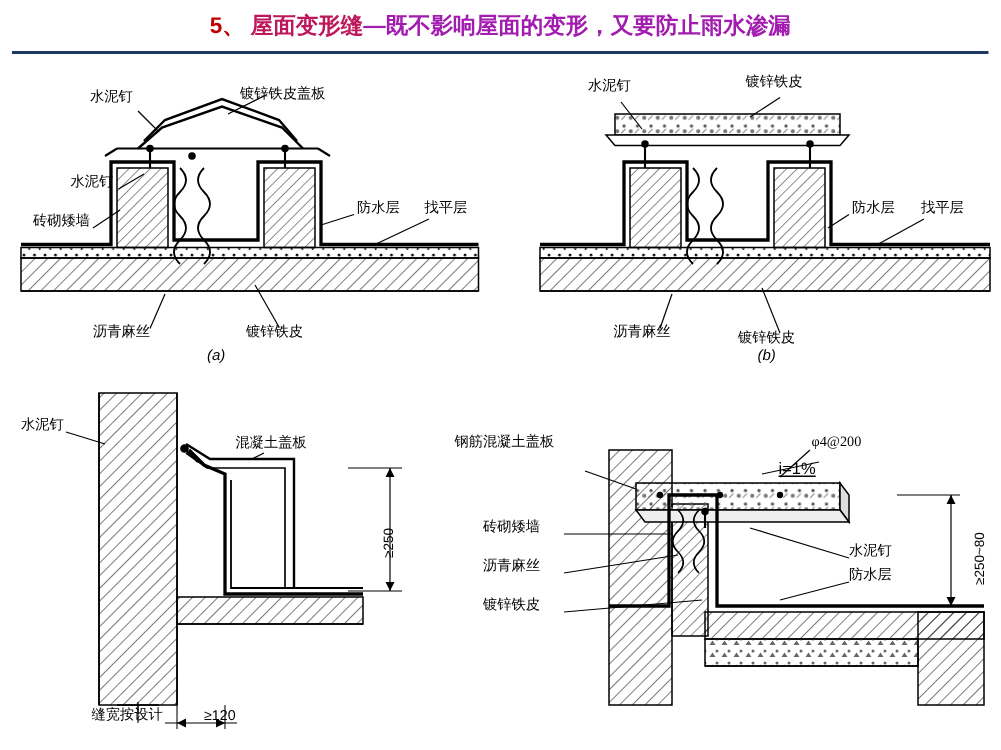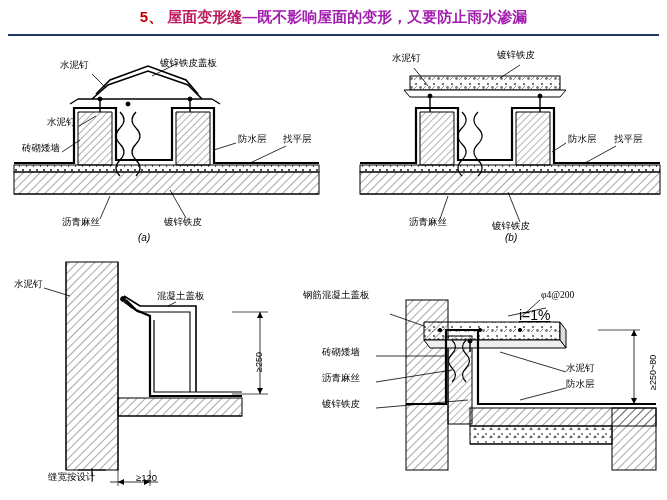--- a/index.html
+++ b/index.html
@@ -47,21 +47,21 @@
   }
 
   
   .lbl {
     position: absolute;
     font-size: 9.5px;
     color: #000;
     white-space: nowrap;
     line-height: 1.05;
   }
-  .lbl-sm { font-size: 14px; text-decoration: underline; }
+  .lbl-sm { font-size: 11px; text-decoration: underline; }
   .lbl-i {
     position: absolute;
     font-size: 10px;
     font-style: italic;
     color: #000;
   }
   .vlbl {
     position: absolute;
     font-size: 9px;
     white-space: nowrap;
@@ -271,21 +271,21 @@
     <div class="lbl" style="left:614px; top:134px;">找平层</div>
     <div class="lbl" style="left:409px; top:217px;">沥青麻丝</div>
     <div class="lbl" style="left:492px; top:221px;">镀锌铁皮</div>
     <div class="lbl-i" style="left:505px; top:232px;">(b)</div>
   </div>
 
   <div>
     <div class="lbl" style="left:14px;  top:279px;">水泥钉</div>
     <div class="lbl" style="left:157px; top:291px;">混凝土盖板</div>
     <div class="vlbl" style="left:254px; top:372px;">≥250</div>
-    <div class="lbl" style="left:48px;  top:472px;">缝宽按设计</div>
+    <div class="lbl" style="left:61px;  top:472px;">缝宽按设计</div>
     <div class="lbl" style="left:136px; top:473px;">≥120</div>
   </div>
 
   <div>
     <div class="lbl" style="left:303px; top:290px;">钢筋混凝土盖板</div>
     <div class="lbl" style="left:541px; top:291px;font-family:Liberation Serif, serif;">φ4@200</div>
     <div class="lbl lbl-sm" style="left:519px; top:308px;">i=1%</div>
     <div class="lbl" style="left:322px; top:347px;">砖砌矮墙</div>
     <div class="lbl" style="left:322px; top:373px;">沥青麻丝</div>
     <div class="lbl" style="left:322px; top:399px;">镀锌铁皮</div>

